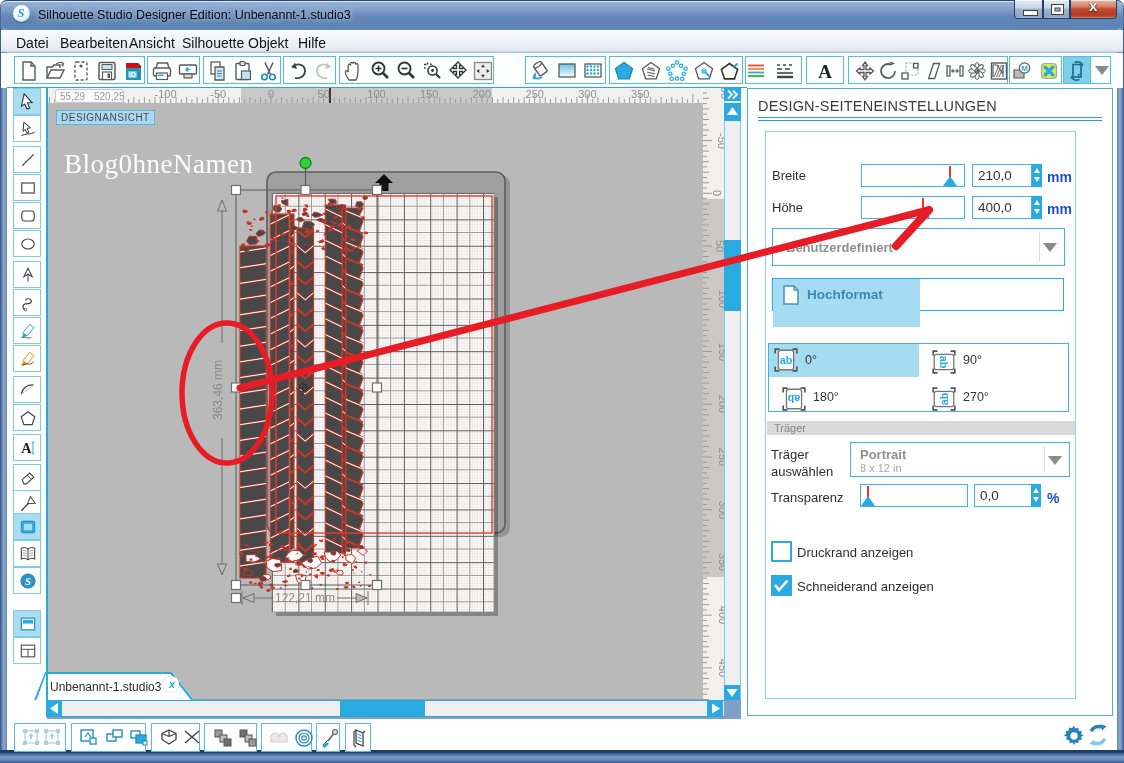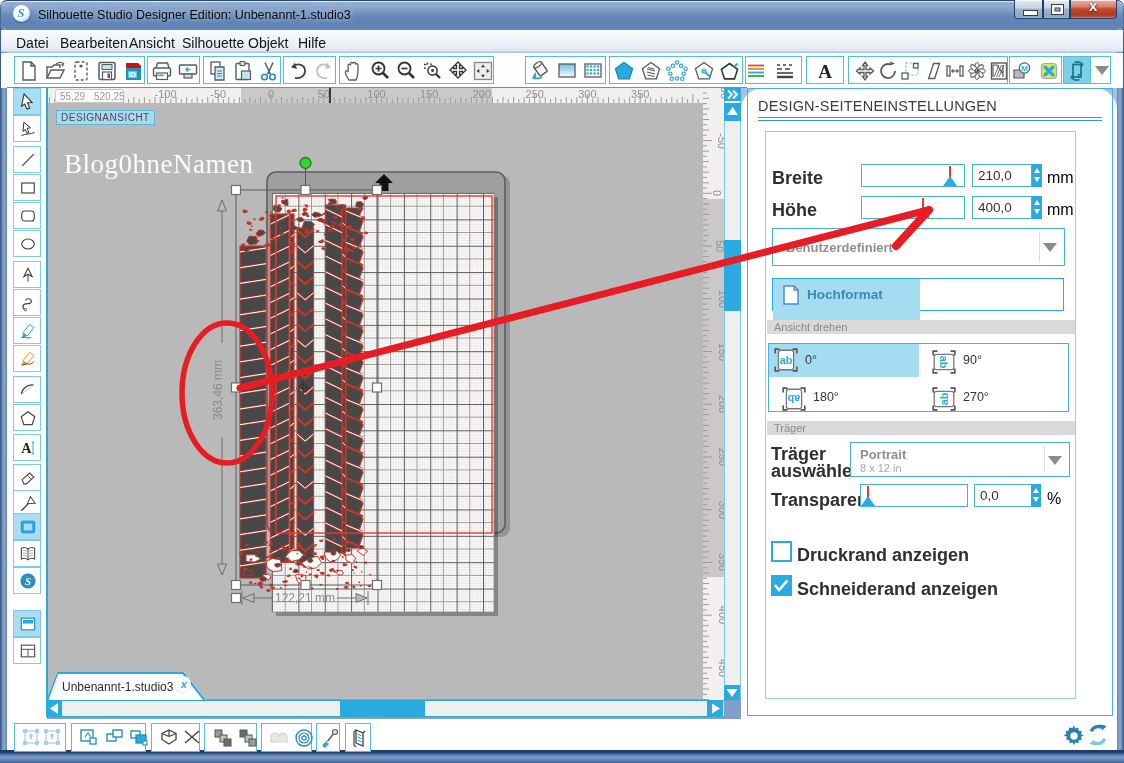--- a/index.html
+++ b/index.html
@@ -68,39 +68,39 @@
 
 
 .sbtn { position:absolute; background:#29abe2; }
 .sbtn svg { position:absolute; left:0; top:0; }
 #vsb-track { position:absolute; left:724px; top:88px; width:17px; height:611px; background:#efefef; border:1px solid #7fcbe4; }
 #vsb-thumb { position:absolute; left:724px; top:240px; width:17px; height:71px; background:#29abe2; }
 #hsb-track { position:absolute; left:46px; top:700px; width:678px; height:17px; background:#efefef; border-top:1px solid #29a8cc; border-bottom:1px solid #29a8cc; }
 #hsb-thumb { position:absolute; left:340px; top:701px; width:85px; height:15px; background:#29abe2; }
 
 
-#tab { position:absolute; left:46px; top:672px; width:160px; height:28px; background:#fff;
+#tab { position:absolute; left:34px; top:672px; width:160px; height:28px; background:#fff;
   clip-path:polygon(11px 0, 138px 0, 160px 28px, 0 28px); z-index:3;}
 #tab:before { content:""; position:absolute; inset:0; background:#29abe2;
   clip-path:polygon(11px 0, 138px 0, 160px 28px, 157px 28px, 136.5px 2px, 12px 2px, 2.5px 28px, 0 28px); }
 #tab .tabtitle { position:absolute; left:16px; top:8px; font-size:12px; color:#2b2b2b; }
 #tab #tabx { position:absolute; left:135px; top:6px; font-size:11px; font-weight:bold; color:#29abe2; font-style:italic;}
 
 
-#panel { position:absolute; left:741px; top:88px; width:376px; height:662px; background:#fff;border-radius:22px; }
+#panel { position:absolute; left:741px; top:88px; width:376px; height:662px; background:#fff; }
 #pbox { position:absolute; left:6px; top:0px; width:366px; height:628px; border:1px solid #45b3d8; }
 #ptitle { position:absolute; left:17px; top:10px; font-size:14.5px; color:#3c3c3c; letter-spacing:.2px; }
 #punder { position:absolute; left:17px; top:29px; width:344px; height:4px; border-top:1px solid #2d9fca; border-bottom:1px solid #2d9fca; }
 #pinner { position:absolute; left:24px; top:43px; width:311px; height:568px; border:1px solid #8ed2ea; }
 .secbar { position:absolute; left:1px; width:308px; height:14px; background:#d9d9d9; font-size:11px; color:#8a8a8a; padding-left:7px; line-height:14px; }
-.plabel { font-size:18px; color:#2f2f2f; position:absolute; font-weight:bold; }
+.plabel { font-size:13px; color:#2f2f2f; position:absolute; font-weight:normal; }
 .sliderbox { position:absolute; width:104px; height:23px; border:1px solid #45b3d8; background:#fff; }
 .numbox { position:absolute; width:60px; height:23px; border:1px solid #45b3d8; background:#fff; font-size:13.5px; color:#333; padding:3px 0 0 5px; }
 .spinner { position:absolute; width:10px; height:23px; background:#29abe2; }
-.unit { position:absolute; font-size:16px; color:#000000; font-weight:normal; }
+.unit { position:absolute; font-size:14px; color:#1d4ed8; font-weight:bold; }
 .ddown { position:absolute; border:1px solid #45b3d8; background:#fff; }
 .ddsep { position:absolute; right:24px; top:3px; bottom:3px; width:1px; background:#ddd; }
 .ddarr { position:absolute; right:7px; top:50%; margin-top:-4px; width:0; height:0; border:7px solid transparent; border-top:9px solid #8a8a8a; border-bottom:none; }
 </style>
 </head>
 <body>
 <div id="frame"></div>
 <div id="titlebar"></div>
 <div id="applogo"></div>
 <div id="titletext">Silhouette Studio Designer Edition: Unbenannt-1.studio3</div>
@@ -896,21 +896,20 @@
       </div>
       <div style="position:absolute;left:6px;top:146px;width:292px;height:33px;border:1px solid #29abe2">
 <div style="position:absolute;left:0;top:0;width:147px;height:48px;background:#a6dcf2">
 <svg width="20" height="22" viewBox="0 0 20 22" style="position:absolute;left:8px;top:5px">
             <path d="M3 2h10l4 4v14H3z" fill="#fdfdfd" stroke="#4593b8" stroke-width="1.5"></path>
             <path d="M13 2v4h4" fill="none" stroke="#4593b8" stroke-width="1.3"></path>
           </svg>
 <span style="position:absolute;left:34px;top:8px;font-size:13.5px;font-weight:bold;color:#3e89ad">Hochformat</span>
         </div>
 </div>
-      <div class="secbar" style="top:188px">Ansicht drehen</div>
       <div style="position:absolute;left:2px;top:211px;width:301px;height:69px;border:1px solid #45b3d8">
         <div style="position:absolute;left:0px;top:0px;width:150px;height:33px;background:#a6dcf2">
           <svg width="26" height="26" viewBox="0 0 24 24" style="position:absolute;left:4px;top:3px">
             <g transform="rotate(0 12 12)">
               <rect x="5" y="3" width="14" height="18" rx="2" fill="#fff" stroke="#777" stroke-width="1.2"></rect>
               <text x="12" y="16" font-size="10" font-weight="bold" fill="#29abe2" text-anchor="middle" font-family="Liberation Sans">ab</text>
             </g>
             <path d="M2 6V2h4M18 2h4v4M22 18v4h-4M6 22H2v-4" fill="none" stroke="#555" stroke-width="1.5"></path>
           </svg>
           <span style="position:absolute;left:36px;top:9px;font-size:12.5px;color:#333">0°</span>

